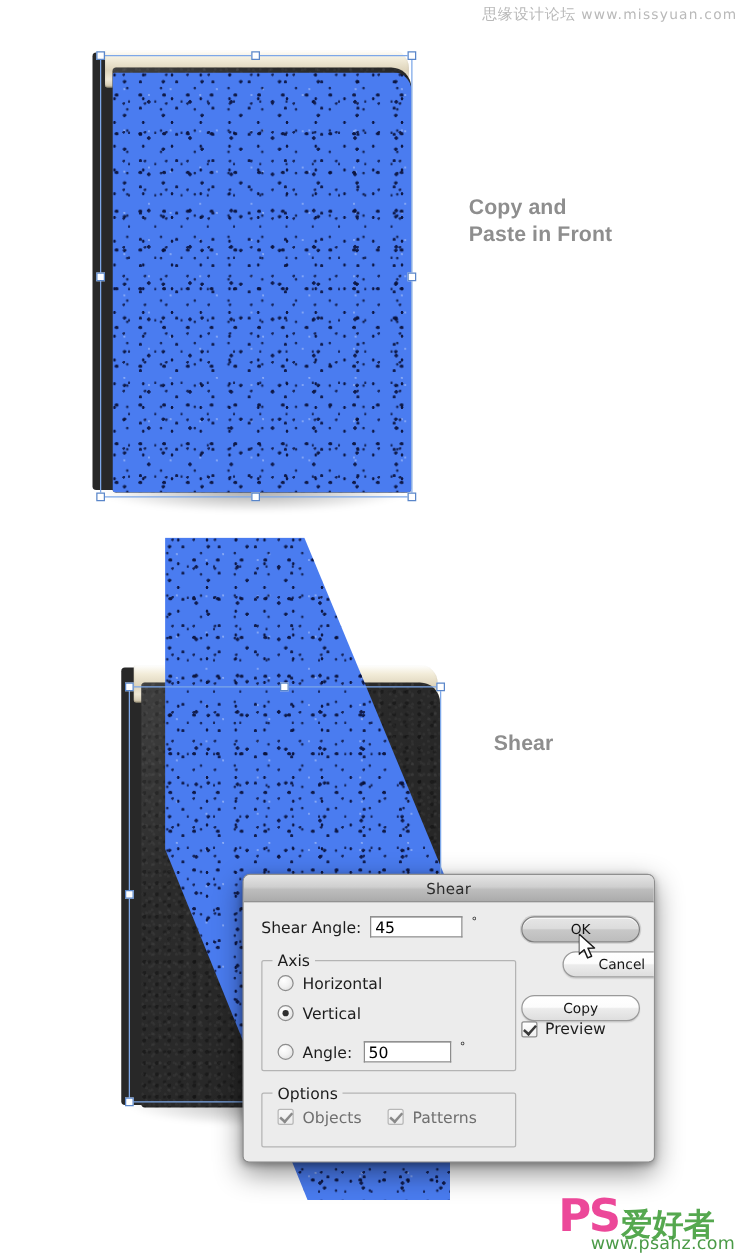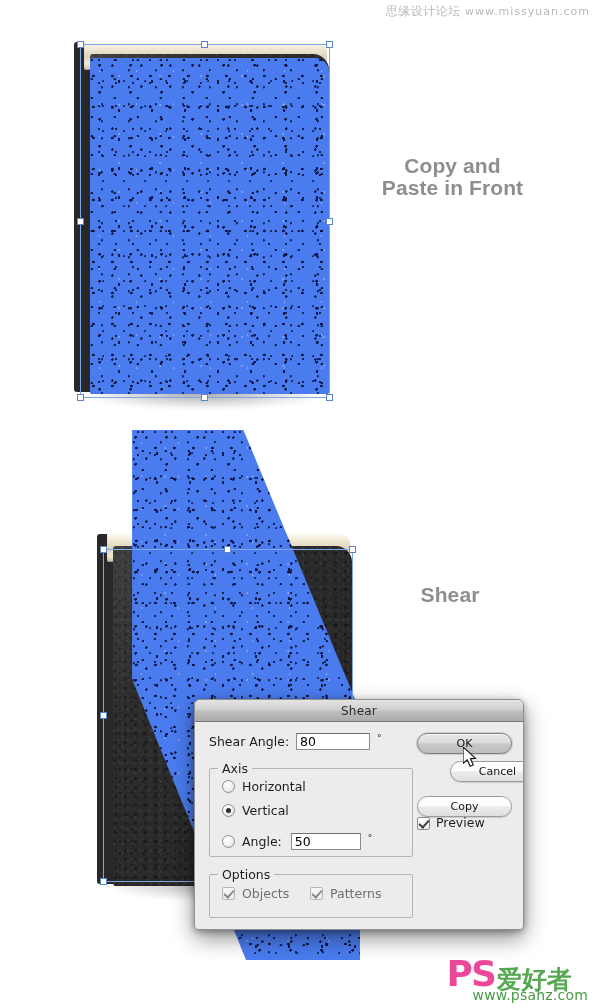--- a/index.html
+++ b/index.html
@@ -34,22 +34,22 @@
     display:inline-block;vertical-align:bottom;margin-left:2px;
     font-family:"DejaVu Sans", sans-serif;
   }
   .wm-bottom .url{
     font-size:14px;color:#4a9a46;margin-top:-4px;margin-left:26px;
     letter-spacing:.2px;
   }
 
   
   .caption{
-    position:absolute;color:#8e8e8e;font-weight:bold;font-size:21px;
-    line-height:22px;text-align:center;letter-spacing:.1px;
+    position:absolute;color:#8e8e8e;font-weight:bold;font-size:17px;
+    line-height:22px;letter-spacing:.1px;
   }
   #caption-copy-paste{left:375px;top:155px;width:155px;}
   #caption-shear{left:395px;top:584px;width:110px;}
 
   
   .book{position:absolute;}
   .book-spine{
     position:absolute;left:0;top:0;
     background:#282828;
     border-radius:3px 3px 3px 3px;
@@ -265,21 +265,21 @@
   <div id="shear-dialog">
 
     <div class="dlg-titlebar">
       <span class="dlg-title">Shear</span>
     </div>
 
     <div class="dlg-body">
 
       <div class="row-angle">
         <span class="lbl">Shear Angle:</span>
-        <div class="txtfield">80</div>
+        <div class="txtfield">45</div>
         <span class="deg">°</span>
       </div>
 
       <div class="groupbox" id="axis-group">
         <span class="group-legend">Axis</span>
 
         <div class="radio-row" style="left:12px;top:10px;">
           <span class="radio"></span>
           <span class="lbl">Horizontal</span>
         </div>

